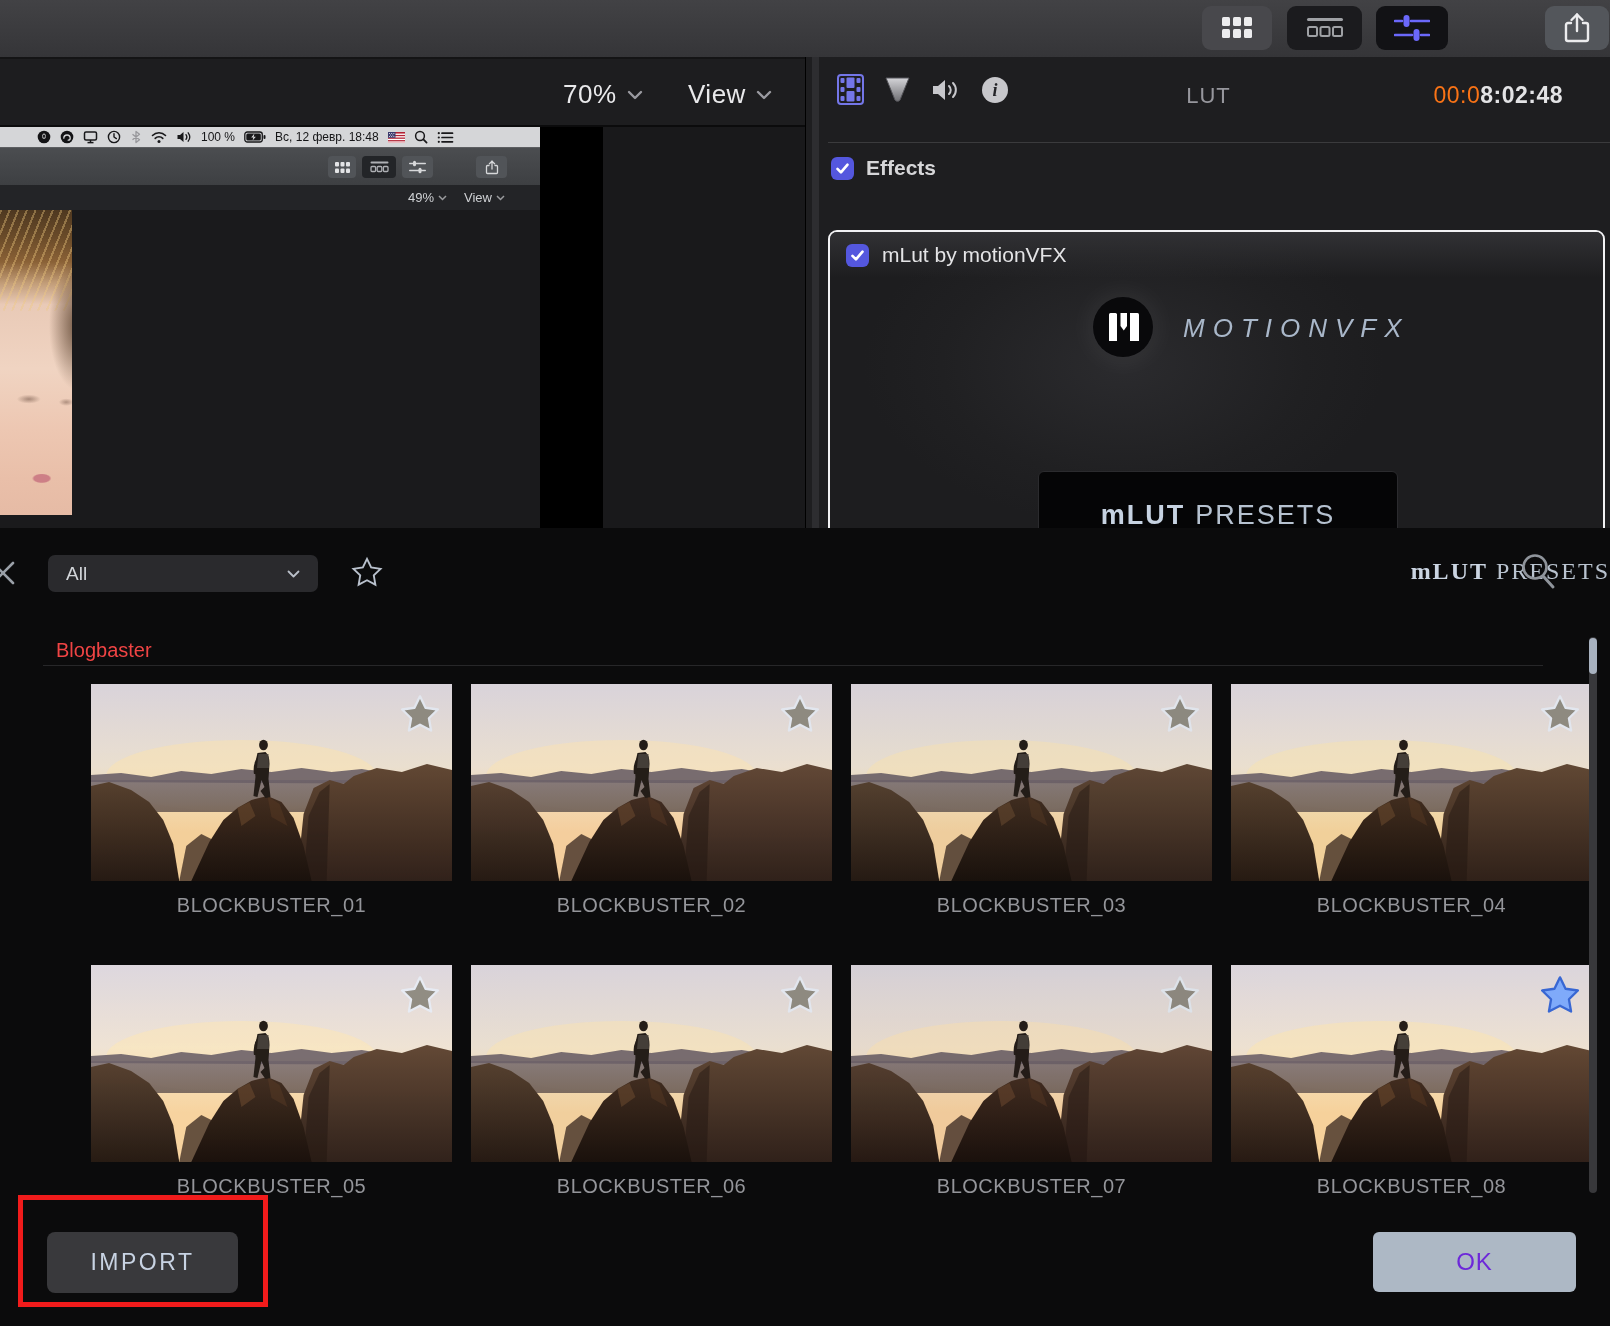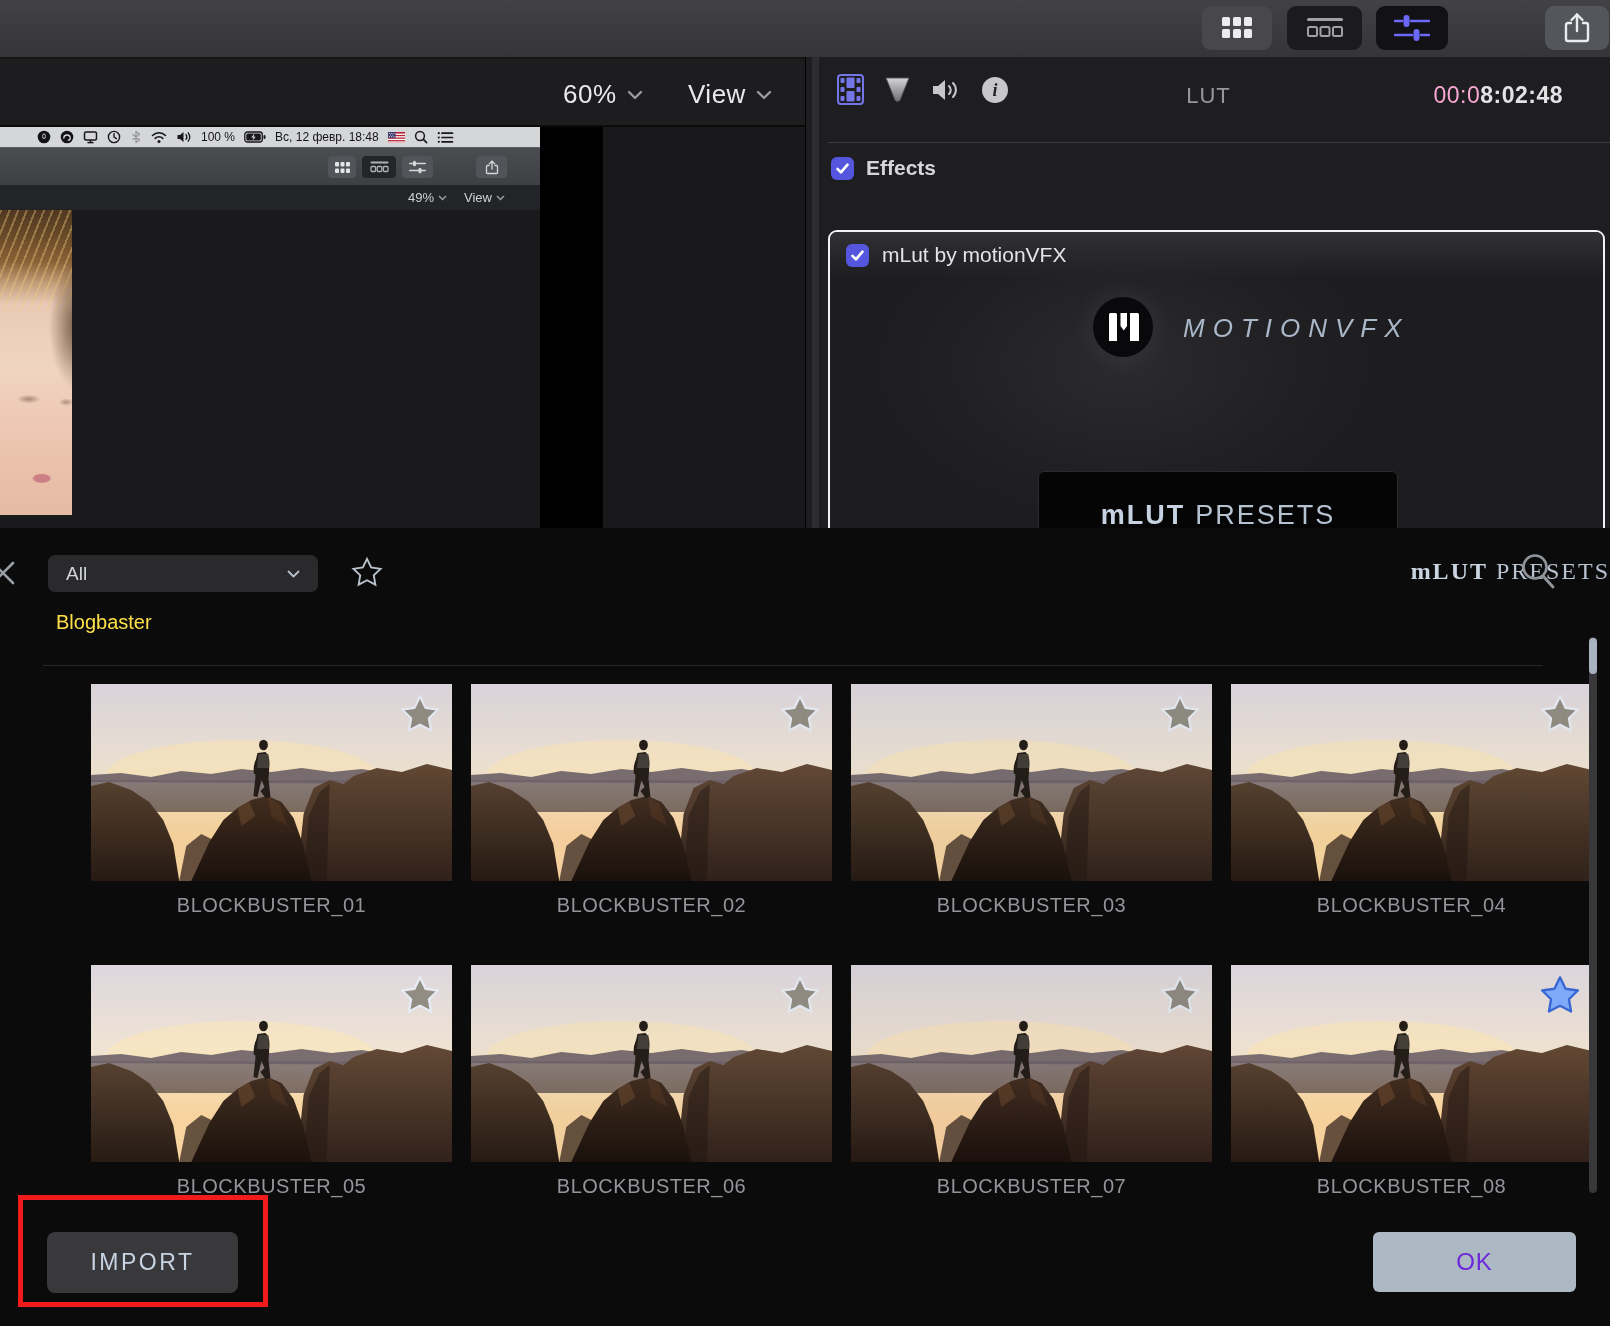--- a/index.html
+++ b/index.html
@@ -32,42 +32,42 @@
       linear-gradient(180deg,#4e3820 0,#6a4b29 9%,#8a6136 17%,#c29d78 24%,#e9cab7 31%,#f0d4c2 52%,#edc7b2 72%,#e9bfa9 88%,#e6bba5 100%);
     background-size:100% 100%,100% 100%,100% 100%,100% 100%,100% 33%,100% 100%;
     background-repeat:no-repeat;}
   .black-strip{left:540px;top:127px;width:63px;height:401px;background:#000;}
   .viewer-rest{left:603px;top:127px;width:202px;height:401px;background:#19191b;}
   
   .inspector{left:805px;top:57px;width:805px;height:471px;background:#1e1e20;overflow:hidden;border-left:1px solid #000;}
   .insp-edge{position:absolute;left:6px;top:0;width:7px;height:471px;background:#2d2d30;}
   .insp-title{position:absolute;left:0;top:26px;width:100%;text-align:center;font-size:22px;color:#97979d;letter-spacing:1px;}
   .timecode{position:absolute;right:48px;top:25px;font-size:23px;letter-spacing:.5px;}
-  .tc-dim{color:#f9a8d4;}
+  .tc-dim{color:#f97316;}
   .tc-bright{color:#e3e3e5;font-weight:700;}
   .divider{position:absolute;left:22px;right:0;top:85px;height:1px;background:#3b3b3d;}
   .checkbox{width:23px;height:23px;border-radius:6px;display:flex;align-items:center;justify-content:center;flex:none;}
   .effects-row{position:absolute;left:25px;top:99px;display:flex;align-items:center;gap:12px;font-size:21px;color:#d6d6d8;font-weight:700;}
   .plugin-box{position:absolute;left:22px;top:173px;width:777px;height:420px;border:2px solid #f2f2f4;border-radius:9px;
      background:radial-gradient(260px 160px at 38% 32%, #2b2b2e, #202022 70%, #1d1d1f);box-sizing:border-box;}
   .plugin-head{position:absolute;left:0;top:0;width:100%;height:46px;display:flex;align-items:center;gap:13px;padding-left:16px;box-sizing:border-box;
      background:linear-gradient(#313134,rgba(49,49,52,0));border-radius:7px 7px 0 0;font-size:21px;color:#e4e4e6;}
   .brand-row{position:absolute;left:0;top:64px;width:100%;height:66px;}
   .brand-logo{position:absolute;left:262px;top:0;width:62px;height:62px;filter:drop-shadow(0 0 14px rgba(255,255,255,.08));}
   .brand-name{position:absolute;left:353px;top:17px;font-size:26px;letter-spacing:8px;color:#a9b7c9;font-style:italic;}
   .presets-btn{position:absolute;left:208px;top:239px;width:360px;height:88px;background:#050506;border:1px solid #2b2b2e;border-radius:6px;
      display:flex;align-items:center;justify-content:center;font-size:27px;letter-spacing:2px;color:#b6c2d0;}
   .presets-btn b{color:#c6d2e1;margin-right:10px;font-weight:700;}
   
   .sheet{left:0;top:528px;width:1610px;height:798px;background:#0b0b0c;overflow:hidden;z-index:5;}
   .dropdown{position:absolute;left:48px;top:27px;width:270px;height:37px;background:#2a2a2d;border-radius:7px;display:flex;align-items:center;
      padding:0 18px;box-sizing:border-box;font-size:19px;color:#d3d6da;justify-content:space-between;}
   .sheet-title{position:absolute;left:0;top:30px;width:100%;text-align:right;font-size:24px;letter-spacing:2px;color:#b9c3cf;font-family:Liberation Serif, serif;}
   .sheet-title b{color:#cbd5e2;margin-right:8px;}
-  .section-label{position:absolute;left:56px;top:83px;font-size:20px;color:#fde047;text-align:center;}
+  .section-label{position:absolute;left:56px;top:111px;font-size:20px;color:#ef4444;text-align:center;}
   .section-divider{position:absolute;left:43px;top:137px;width:1500px;height:1px;background:#272729;}
   .preset-card{position:absolute;width:361px;height:250px;margin:0;padding-left:48px;}
   .thumb{position:relative;width:361px;height:197px;overflow:hidden;background:#222;}
   .thumb svg.scene{position:absolute;left:0;top:0;width:100%;height:100%;}
   .fav-star{position:absolute;right:12px;top:10px;width:40px;height:40px;}
   .preset-card figcaption{margin-top:13px;text-align:center;font-size:20px;letter-spacing:.5px;color:#94959a;}
   .import-btn{position:absolute;left:47px;top:704px;width:191px;height:61px;background:#39393c;border:none;border-radius:8px;
      color:#c8d3e3;font-size:23px;letter-spacing:2.5px;font-family:inherit;}
   .ok-btn{position:absolute;left:1373px;top:704px;width:203px;height:60px;background:#adb8c5;border:none;border-radius:6px;
      color:#6d28d9;font-size:24px;letter-spacing:1px;font-family:inherit;}
@@ -154,21 +154,21 @@
           <g fill="none" stroke="#ececee" stroke-width="2.4" stroke-linecap="round" stroke-linejoin="round">
             <path d="M8,11 H5 a2,2 0 0 0 -2,2 V27 a2,2 0 0 0 2,2 H23 a2,2 0 0 0 2,-2 V13 a2,2 0 0 0 -2,-2 H20"></path>
             <line x1="14" y1="2.5" x2="14" y2="19"></line>
             <polyline points="8.5,8 14,2.5 19.5,8"></polyline>
           </g>
         </svg>
     </div>
   </div>
 
   <div class="abs viewer-bar">
-    <span class="vb-text" style="left:563px;"><span>60%</span><span class="chev"><svg width="16" height="10" viewBox="0 0 16 10">
+    <span class="vb-text" style="left:563px;"><span>70%</span><span class="chev"><svg width="16" height="10" viewBox="0 0 16 10">
             <polyline points="2,2 8,8 14,2" fill="none" stroke="#9a9aa0" stroke-width="2.4" stroke-linecap="round" stroke-linejoin="round"></polyline>
           </svg></span></span>
     <span class="vb-text" style="left:688px;"><span>View</span><span class="chev"><svg width="16" height="10" viewBox="0 0 16 10">
             <polyline points="2,2 8,8 14,2" fill="none" stroke="#9a9aa0" stroke-width="2.4" stroke-linecap="round" stroke-linejoin="round"></polyline>
           </svg></span></span>
   </div>
 
   <div class="abs screenshot">
     <div class="menubar">
       <svg width="14" height="14" viewBox="0 0 14 14">

